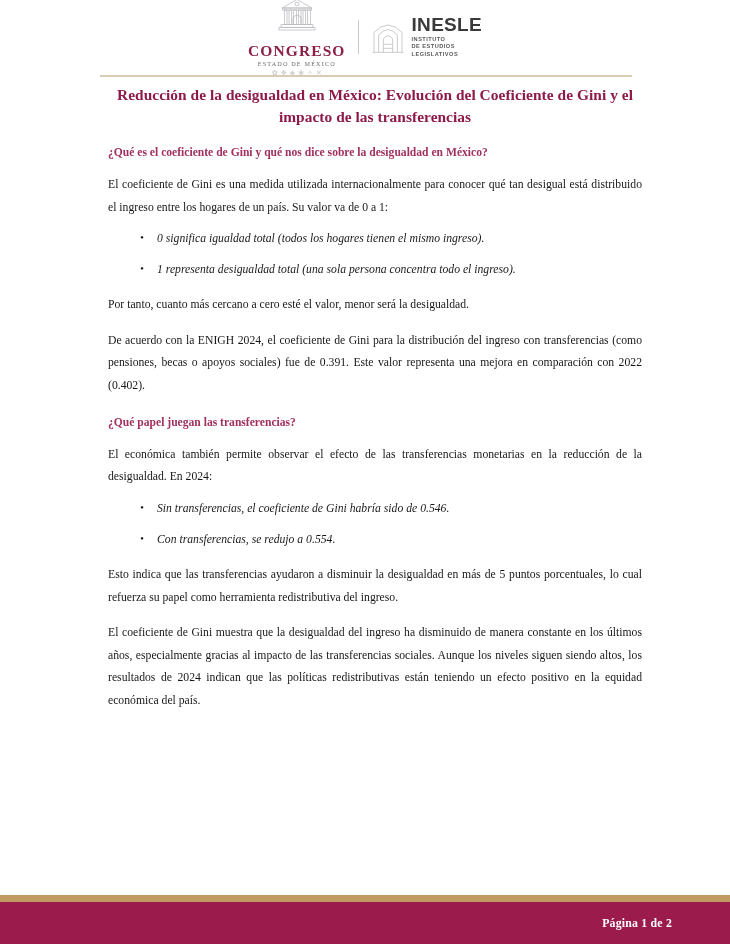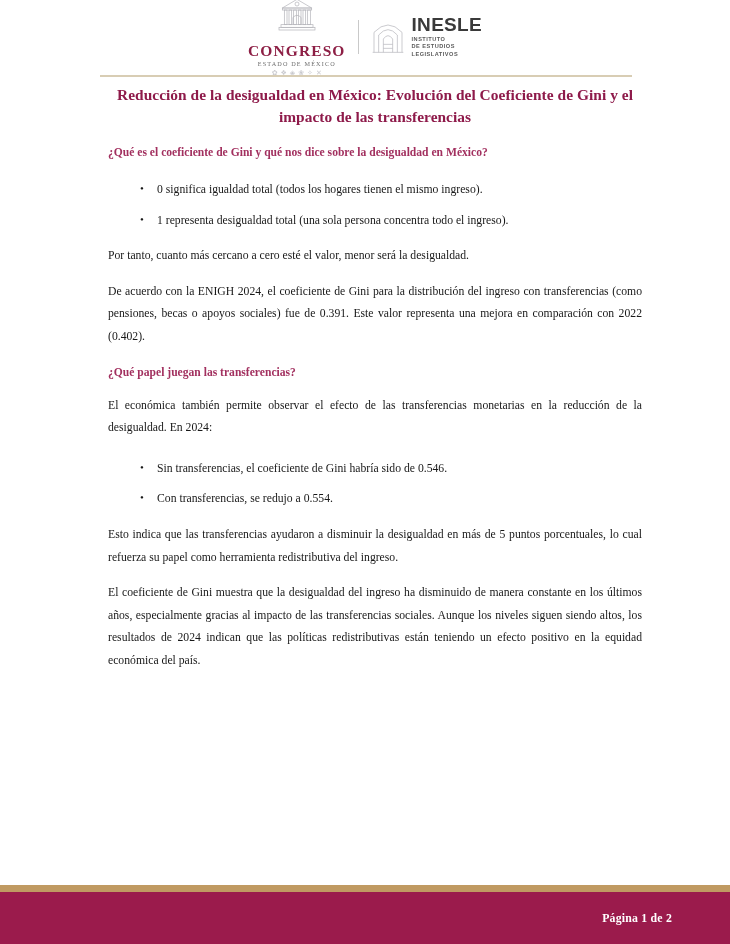--- a/index.html
+++ b/index.html
@@ -167,23 +167,24 @@
     margin: 13px 0 0 0;
     font-size: 11.7px;
     line-height: 1.93;
     color: #181818;
     text-align: justify;
     text-justify: inter-word;
   }
   p.body-par.no-justify { text-align: left; }
 
   ul.bullets {
-    margin: 18px 0 0 0;
+    margin: 9px 0 0 0;
     padding: 0 0 0 32px;
     list-style: none;
+    font-style: italic;
   }
   ul.bullets li {
     position: relative;
     font-size: 11.7px;
     line-height: 1.93;
     color: #181818;
     padding-left: 17px;
     margin-top: 8px;
   }
   ul.bullets li:first-child { margin-top: 0; }
@@ -202,21 +203,21 @@
     left: 0;
     bottom: 0;
     width: 730px;
   }
   .footer-gold {
     height: 7px;
     background: #c09a62;
     width: 100%;
   }
   .footer-band {
-    height: 52px;
+    height: 42px;
     background: #9b1b4c;
     display: flex;
     align-items: center;
     justify-content: flex-end;
     box-sizing: border-box;
     padding-right: 58px;
   }
   .footer-page {
     color: #ffffff;
     font-size: 11.8px;
@@ -291,20 +292,21 @@
   </div>
 
   <div class="top-rule"></div>
 
   <div class="content">
 
     <h1 class="doc-title">Reducción de la desigualdad en México: Evolución del Coeficiente de Gini y el impacto de las transferencias</h1>
 
     <h2 class="section-heading">¿Qué es el coeficiente de Gini y qué nos dice sobre la desigualdad en México?</h2>
 
+    <p class="body-par">El coeficiente de Gini es una medida utilizada internacionalmente para conocer qué tan desigual está distribuido el ingreso entre los hogares de un país. Su valor va de 0 a 1:</p>
 
     <ul class="bullets">
       <li>0 significa igualdad total (todos los hogares tienen el mismo ingreso).</li>
       <li>1 representa desigualdad total (una sola persona concentra todo el ingreso).</li>
     </ul>
 
     <p class="body-par no-justify">Por tanto, cuanto más cercano a cero esté el valor, menor será la desigualdad.</p>
 
     <p class="body-par">De acuerdo con la ENIGH 2024, el coeficiente de Gini para la distribución del ingreso con transferencias (como pensiones, becas o apoyos sociales) fue de 0.391. Este valor representa una mejora en comparación con 2022 (0.402).</p>
 

